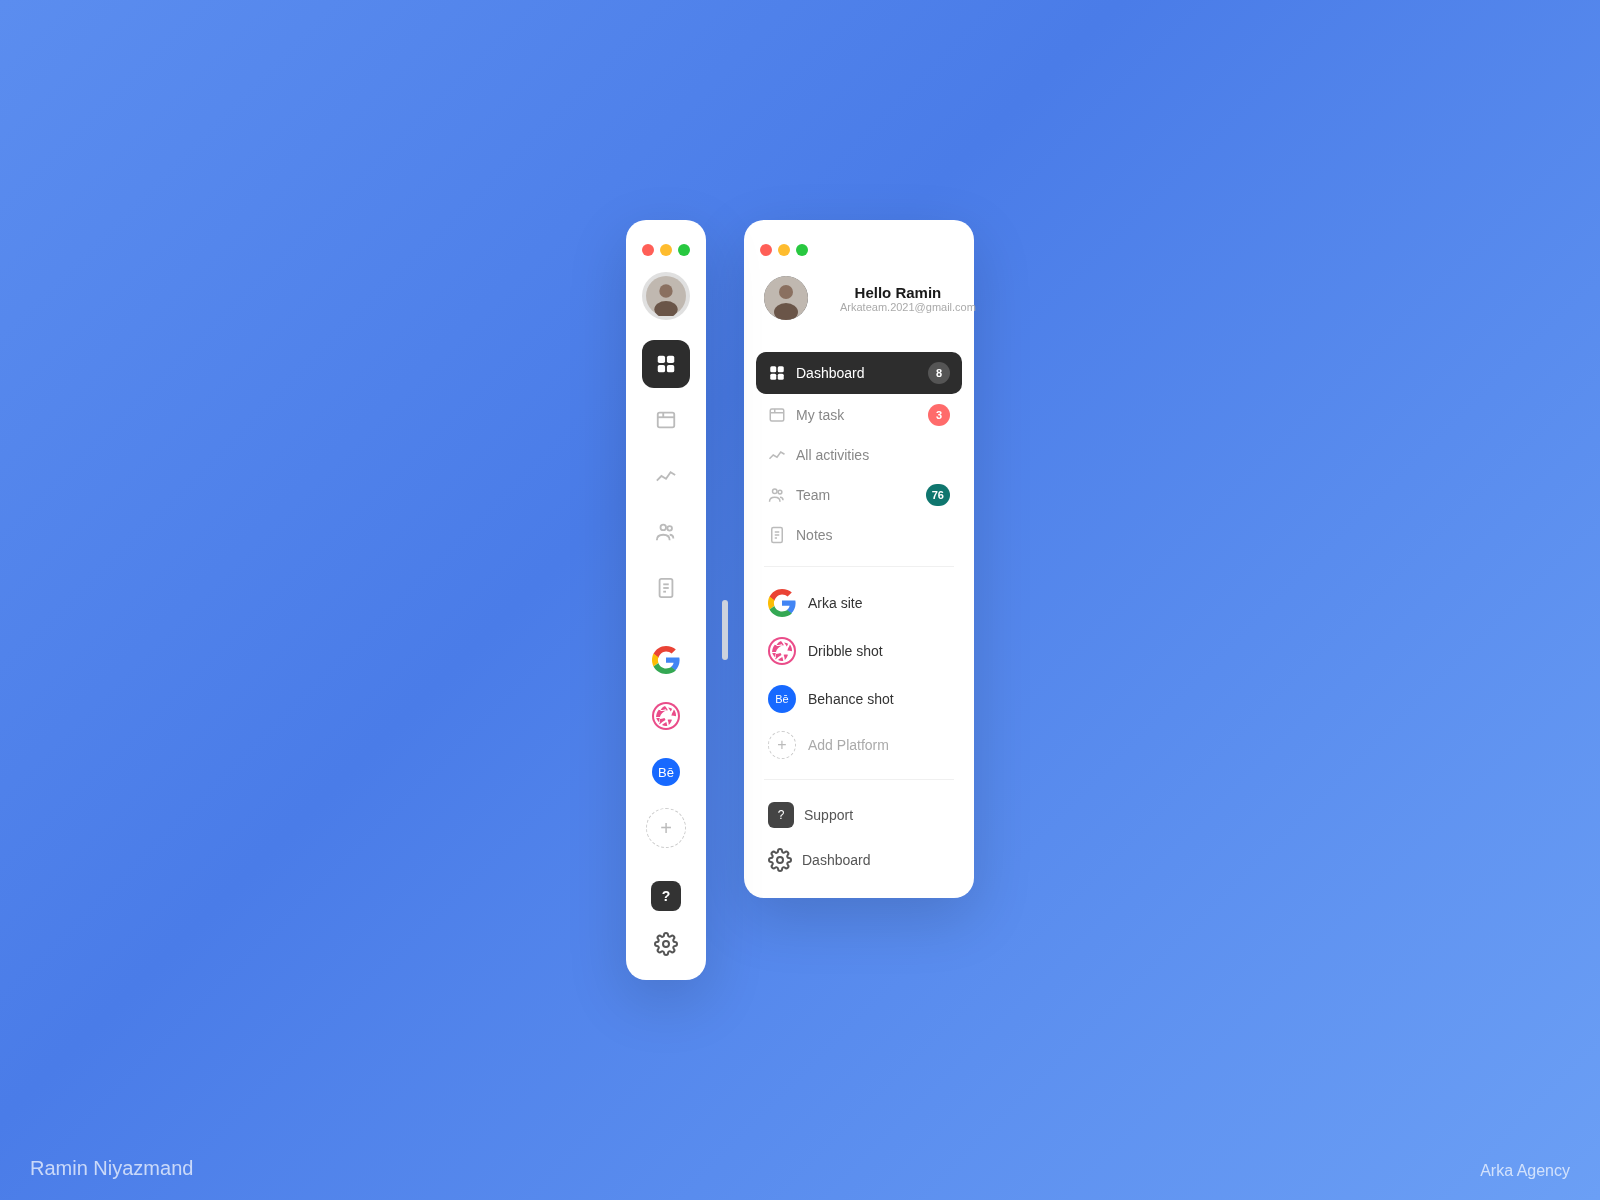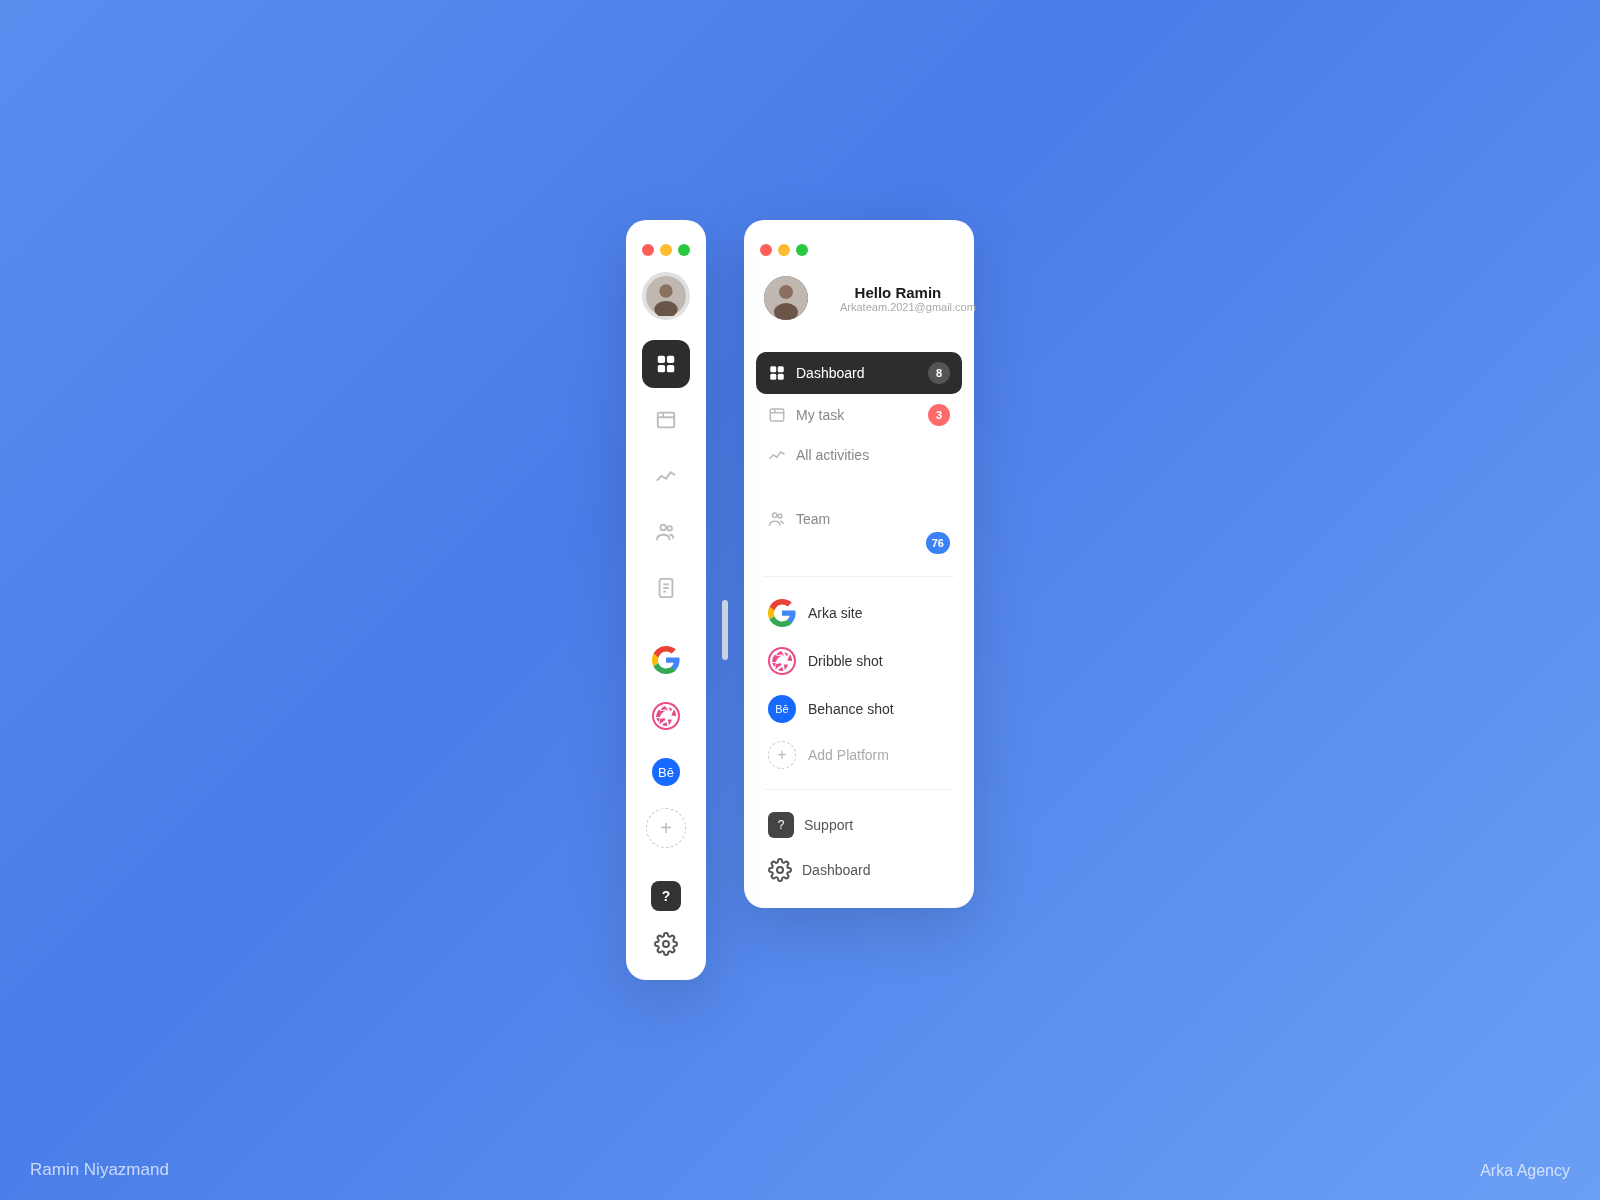--- a/index.html
+++ b/index.html
@@ -14,21 +14,21 @@
       font-family: -apple-system, BlinkMacSystemFont, 'Segoe UI', sans-serif;
       position: relative;
       overflow: hidden;
     }
 
     .footer-left {
       position: absolute;
       bottom: 20px;
       left: 30px;
       color: rgba(255,255,255,0.7);
-      font-size: 17px;
+      font-size: 20px;
     }
 
     .footer-right {
       position: absolute;
       bottom: 20px;
       right: 30px;
       color: rgba(255,255,255,0.7);
       font-size: 16px;
       text-align: center;
     }
@@ -254,23 +254,22 @@
       background: #555;
       color: white;
     }
 
     .badge-red {
       background: #ff6b6b;
       color: white;
     }
 
     .badge-orange {
-      background: #3b82f6;
-      color: white;
-      margin-top: 48px;
+      background: #0f766e;
+      color: white;
     }
 
     .section-divider {
       height: 1px;
       background: #f0f0f0;
       margin: 12px 20px;
     }
 
     .platforms-section {
       display: flex;
@@ -545,20 +544,29 @@
         <svg width="18" height="18" viewBox="0 0 24 24" fill="none" stroke="#bbb" stroke-width="2" class="nav-icon-svg">
           <circle cx="9" cy="7" r="3"></circle>
           <circle cx="16" cy="8" r="2.5"></circle>
           <path d="M2 21 Q2 15 9 15 Q16 15 16 21"></path>
           <path d="M16 15 Q20 15 20 19"></path>
         </svg>
         <span>Team</span>
         <span class="badge badge-orange">76</span>
       </div>
 
+      <div class="right-nav-item">
+        <svg width="18" height="18" viewBox="0 0 24 24" fill="none" stroke="#bbb" stroke-width="2" class="nav-icon-svg">
+          <rect x="5" y="2" width="14" height="20" rx="2"></rect>
+          <line x1="9" y1="8" x2="15" y2="8"></line>
+          <line x1="9" y1="12" x2="15" y2="12"></line>
+          <line x1="9" y1="16" x2="12" y2="16"></line>
+        </svg>
+        <span>Notes</span>
+      </div>
     </div>
 
     <div class="section-divider"></div>
 
     <div class="platforms-section">
 
       <div class="platform-item">
         <svg class="google-g" width="28" height="28" viewBox="0 0 28 28" xmlns="http://www.w3.org/2000/svg">
           <path d="M14 5.5c2.3 0 4.2.8 5.6 2.1l4.2-4.2C21.5 1.3 18 0 14 0 8.5 0 3.8 3.2 1.5 7.9l4.9 3.8C7.6 8.3 10.5 5.5 14 5.5z" fill="#EA4335"></path>
           <path d="M27.6 14.3c0-1-.1-1.9-.3-2.8H14v5.3h7.6c-.3 1.8-1.4 3.3-2.9 4.3l4.5 3.5c2.6-2.4 4.4-6 4.4-10.3z" fill="#4285F4"></path>

